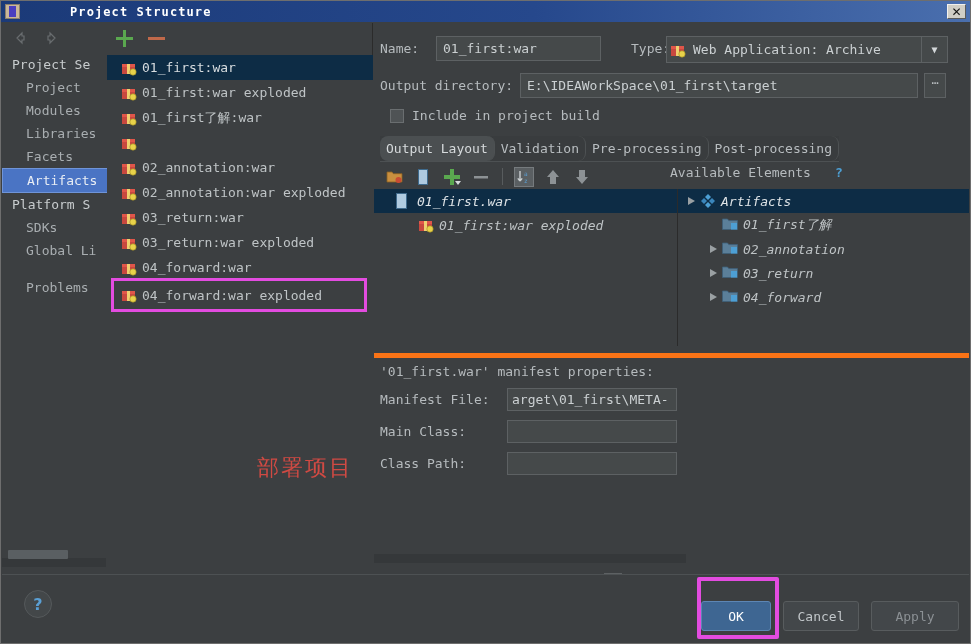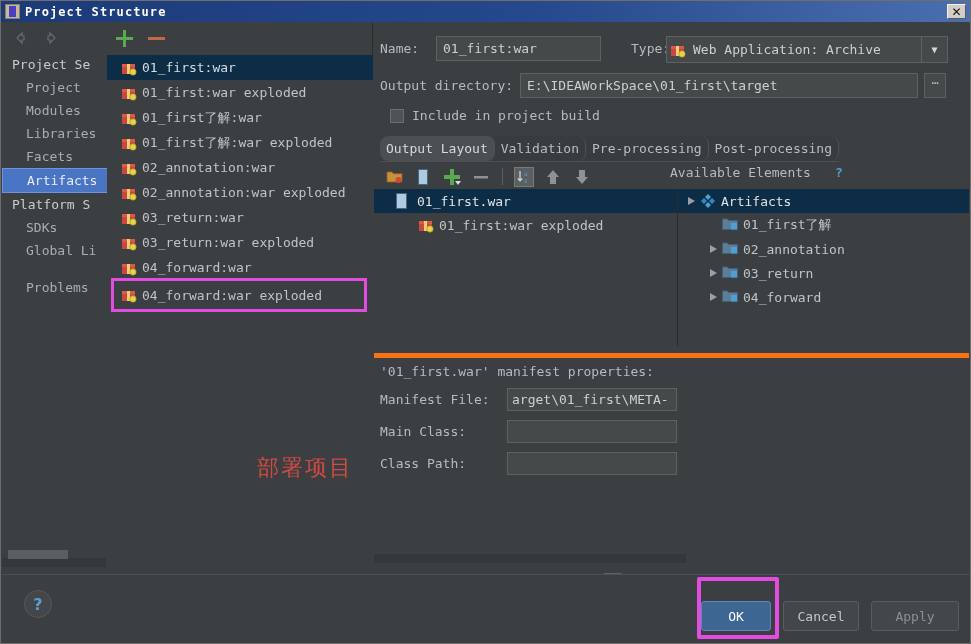--- a/index.html
+++ b/index.html
@@ -29,20 +29,21 @@
     position: relative; flex: 0 0 auto;
   }
   #titlebar .tb-icon::after{
     content:""; position:absolute; left:3px; top:1px; width:7px; height:11px;
     background:#4a3fbf;
   }
   #titlebar .tb-title {
     color: #ffffff; font-size: 12px; font-weight: bold;
     letter-spacing: 1.1px; white-space: nowrap;
     font-family: "DejaVu Sans Mono","Liberation Mono",monospace;
+    margin-left: 45px;
   }
   #titlebar .tb-close {
     position: absolute; right: 4px; top: 3px;
     width: 19px; height: 15px;
     background: #d0cec6; border: 1px solid #f2f1ee;
     border-right-color:#5a5a5a; border-bottom-color:#5a5a5a;
     display:flex; align-items:center; justify-content:center;
     color:#111; font-size:12px; font-weight:bold; line-height:1;
     font-family:"DejaVu Sans","Liberation Sans",sans-serif;
   }
@@ -190,20 +191,21 @@
 
   #trees {
     position: absolute; left: 0px; top: 166px; right: 0; height: 157px; display: flex;
   }
   #tree-left { width: 304px; background: #3c3f41; border-right: 1px solid #2b2b2b; }
   #tree-right { flex: 1 1 auto; background: #3c3f41; }
   .tnode {
     display: flex; align-items: center; height: 24px;
     color: #bfc4c6; font-size: 13px; white-space: nowrap;
     font-family: "DejaVu Sans Mono","Liberation Mono",monospace;
+    font-style: italic;
   }
   .tnode.selected { background: #0d2c45; color: #dfe4e7; }
   .twisty { width: 18px; flex: 0 0 auto; display:flex; align-items:center; justify-content:center; }
   .twisty svg { display:block; }
   .tico { width: 16px; height: 16px; margin-right: 5px; flex: 0 0 auto; }
 
   #manifest {
     position: absolute; left: 0; top: 330px; right: 0; bottom: 0;
     border-top: 5px solid #f97316; 
   }
@@ -336,21 +338,20 @@
             </svg></span>
           <span>01_first了解:war</span>
         </div>
         <div class="art-row">
           <span class="gift-icon"><svg width="16" height="16" viewBox="0 0 16 16">
               <rect x="1" y="6" width="13" height="8" fill="#c8483f"></rect>
               <rect x="1" y="4" width="13" height="3" fill="#e0564a"></rect>
               <rect x="6" y="4" width="3" height="10" fill="#f0d070"></rect>
               <circle cx="12" cy="12" r="3.2" fill="#e8d24a" stroke="#9a8a20" stroke-width=".6"></circle>
             </svg></span>
-          <span>01_first了解:war exploded</span>
         </div>
         <div class="art-row">
           <span class="gift-icon"><svg width="16" height="16" viewBox="0 0 16 16">
               <rect x="1" y="6" width="13" height="8" fill="#c8483f"></rect>
               <rect x="1" y="4" width="13" height="3" fill="#e0564a"></rect>
               <rect x="6" y="4" width="3" height="10" fill="#f0d070"></rect>
               <circle cx="12" cy="12" r="3.2" fill="#e8d24a" stroke="#9a8a20" stroke-width=".6"></circle>
             </svg></span>
           <span>02_annotation:war</span>
         </div>

